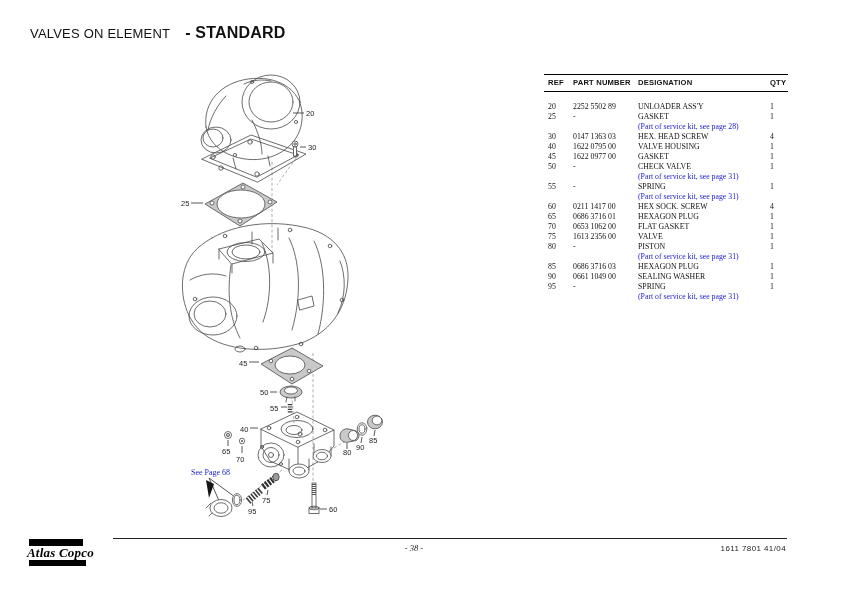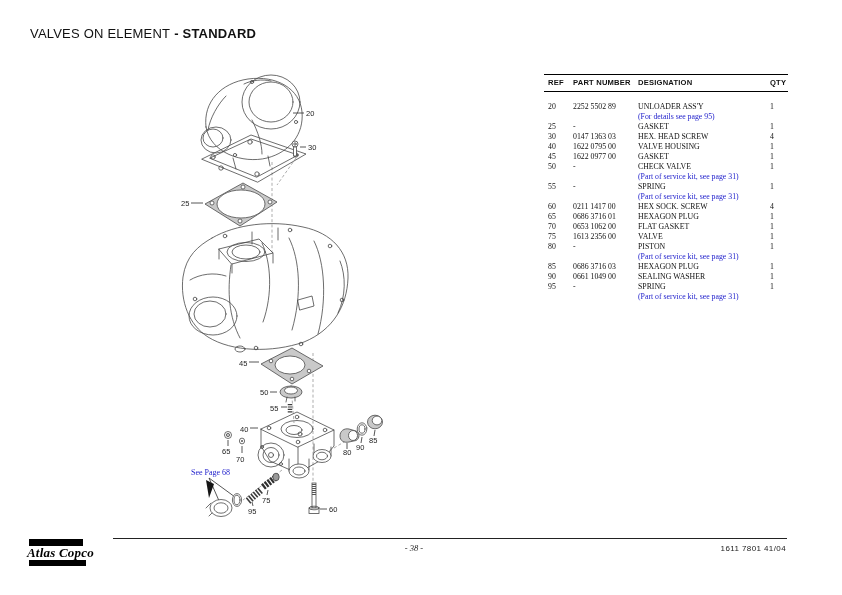--- a/index.html
+++ b/index.html
@@ -2,21 +2,21 @@
 <html style="--note-blue: #2222cc; --gasket-fill: #c9c9c9;"><head>
 <meta charset="utf-8">
 <style>
   html,body{margin:0;padding:0;background:#fff;}
   #page{position:relative;width:842px;height:595px;background:#fff;overflow:hidden;
         font-family:"Liberation Sans",sans-serif;color:#111;}
 
   
   #title-row{position:absolute;left:30px;top:24px;white-space:nowrap;}
   #page-title{font-weight:normal;font-size:13px;letter-spacing:.2px;}
-  #page-subtitle{font-weight:bold;font-size:13px;letter-spacing:.2px;margin-left:4px;}
+  #page-subtitle{font-weight:bold;font-size:16px;letter-spacing:.2px;margin-left:15px;}
 
   
   #parts-table{position:absolute;left:544px;top:74px;width:244px;}
   #parts-table table{border-collapse:collapse;width:100%;table-layout:fixed;}
   #parts-table thead tr{border-top:1px solid #000;border-bottom:1px solid #000;}
   #parts-table th{font:bold 7.6px "Liberation Sans",sans-serif;text-align:left;
                   padding:3px 0 4px 0;letter-spacing:.2px;}
   #parts-table td{font:7.8px/10px "Liberation Serif",serif;padding:0;vertical-align:top;
                   white-space:nowrap;overflow:visible;}
   #parts-table tr.spacer td{height:10px;}
@@ -256,30 +256,30 @@
           <tr class="spacer">
             <td colspan="4"></td>
           </tr>
           <tr>
             <td class="ref">20</td>
             <td class="part">2252 5502 89</td>
             <td class="desig">UNLOADER ASS'Y</td>
             <td class="qty">1</td>
           </tr>
           <tr>
-            <td></td>
-            <td></td>
-            <td class="desig note">(For details see page 95)</td>
-            <td></td>
-          </tr>
-          <tr>
             <td class="ref">25</td>
             <td class="part">-</td>
             <td class="desig">GASKET</td>
             <td class="qty">1</td>
+          </tr>
+          <tr>
+            <td></td>
+            <td></td>
+            <td class="desig note">(Part of service kit, see page 28)</td>
+            <td></td>
           </tr>
           <tr>
             <td class="ref">30</td>
             <td class="part">0147 1363 03</td>
             <td class="desig">HEX. HEAD SCREW</td>
             <td class="qty">4</td>
           </tr>
           <tr>
             <td class="ref">40</td>
             <td class="part">1622 0795 00</td>

